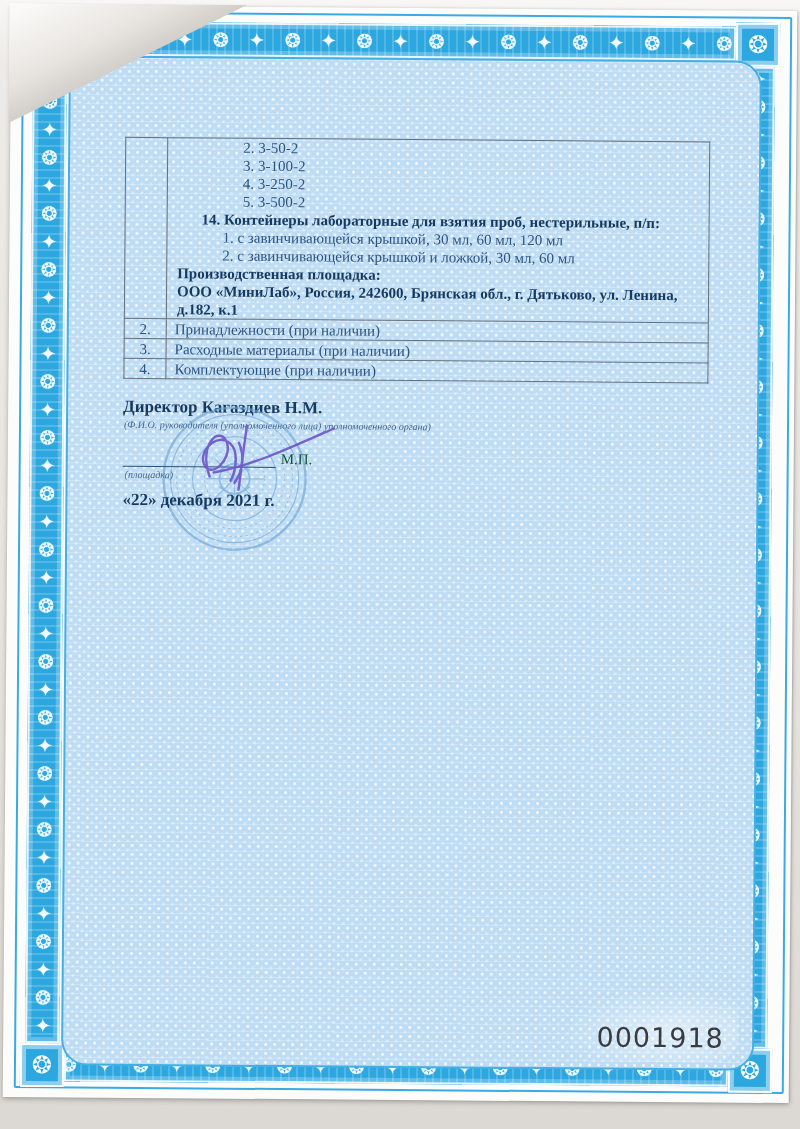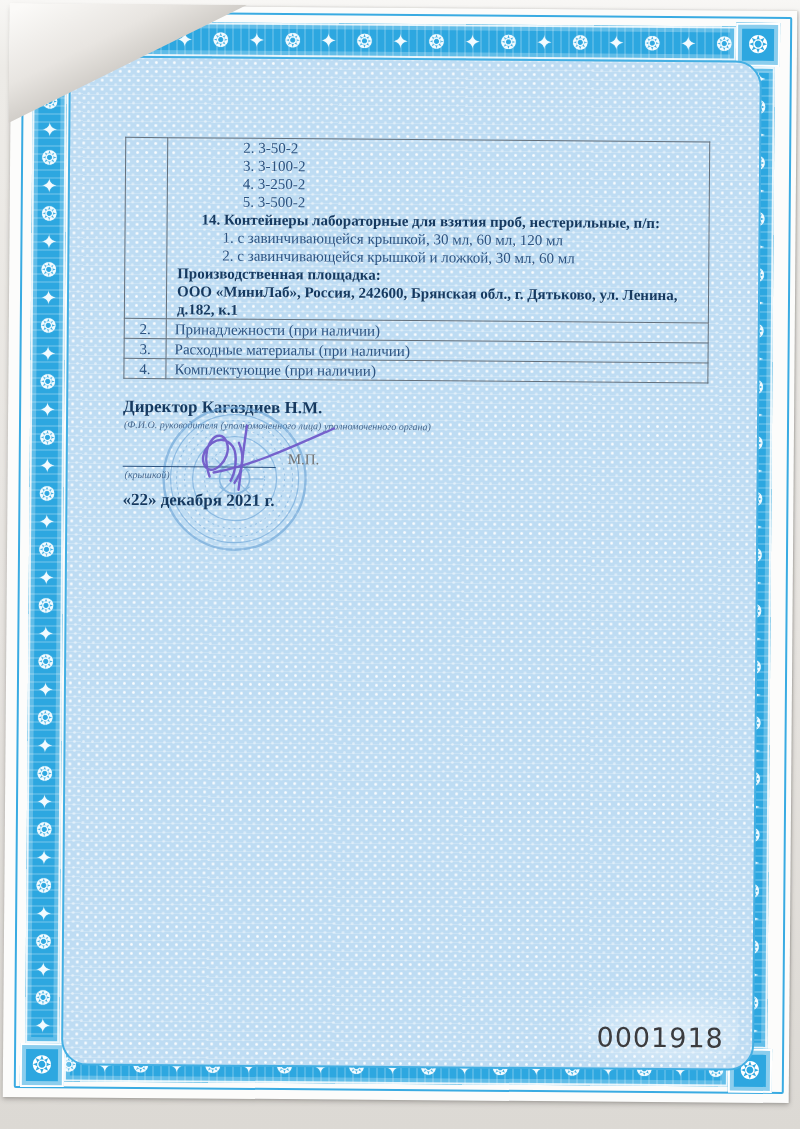--- a/index.html
+++ b/index.html
@@ -84,21 +84,21 @@
   .ind-sub{padding-left:55px;}
   .b14{padding-left:34px;font-weight:bold;color:#16395f;}
   .bold-line{font-weight:bold;color:#16395f;}
   tr.short td{height:18px;padding-top:1px;}
   tr.short td.txt{padding-left:8px;}
   
   .director{position:absolute;left:115px;top:391px;font-size:17px;font-weight:bold;color:#16395f;}
   .dir-caption{position:absolute;left:116px;top:413px;font-size:10px;font-style:italic;color:#47688e;}
   .sig-row{position:absolute;left:115px;top:444px;display:flex;align-items:flex-end;}
   .sig-line{display:inline-block;width:153px;height:15px;border-bottom:1.5px solid #2d5380;}
-  .mp{font-size:15px;color:#737373;margin-left:12px;}
+  .mp{font-size:15px;color:#14532d;margin-left:5px;}
   .sig-caption{position:absolute;left:117px;top:463px;font-size:10px;font-style:italic;color:#47688e;}
   .issue-date{position:absolute;left:115px;top:484px;font-size:17px;font-weight:bold;color:#16395f;}
   .stamp-svg{position:absolute;left:132px;top:380px;opacity:.62;}
   .sign-svg{position:absolute;left:172px;top:406px;opacity:.92;}
   
   .serial{
     position:absolute;left:577px;top:1012px;width:160px;text-align:center;
     font-family:"DejaVu Sans",sans-serif;font-size:27px;letter-spacing:1px;color:#3b3b3e;
   }
 </style>
@@ -177,21 +177,21 @@
         <circle cx="95" cy="92" r="15" stroke-width="1.6"></circle>
         <path d="M95,63 L95,121 M66,92 L124,92 M75,72 L115,112 M115,72 L75,112" stroke-width="1.4" opacity=".85"></path>
         <path d="M80,84 q15,-14 30,0 M80,100 q15,14 30,0" stroke-width="1.4"></path>
       </g>
     </svg>
 
     <div class="sig-row">
       <span class="sig-line"></span>
       <span class="mp">М.П.</span>
     </div>
-    <div class="sig-caption">(крышкой)</div>
+    <div class="sig-caption">(площадка)</div>
 
     <svg class="sign-svg" width="175" height="90" viewBox="0 0 175 90">
       <g fill="none" stroke="#6f58c9" stroke-width="2.4" stroke-linecap="round">
         <path d="M30,64 C18,32 40,12 47,30 C53,47 30,68 24,51 C19,36 41,17 53,34 C59,44 55,61 51,68"></path>
         <path d="M67,13 C63,40 61,62 59,77"></path>
         <path d="M59,30 C66,45 62,60 55,70"></path>
         <path d="M34,60 C72,53 112,34 154,15"></path>
       </g>
     </svg>
 

